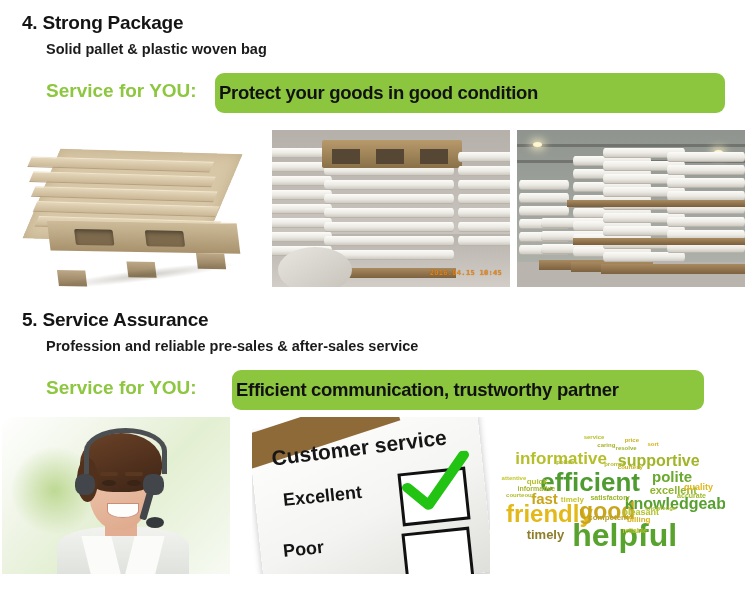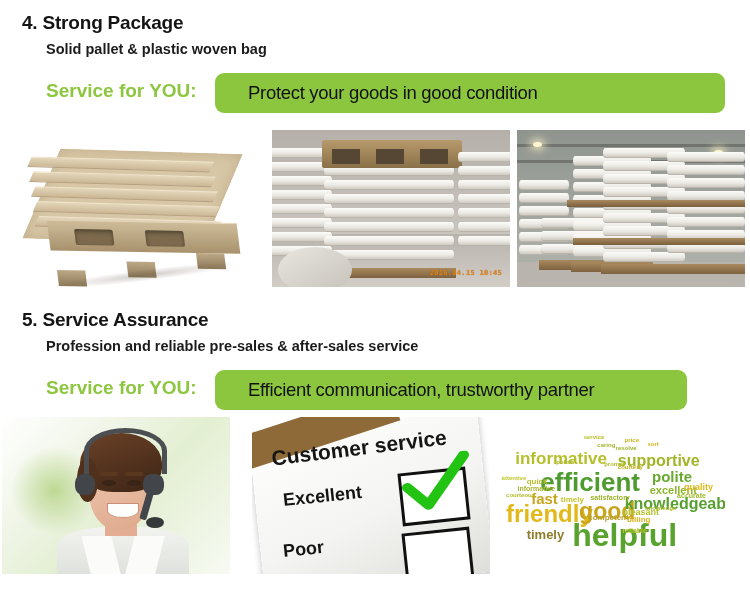--- a/index.html
+++ b/index.html
@@ -56,25 +56,25 @@
   .strip-pill {
     position: absolute;
     top: 0;
     height: 40px;
     border-radius: 9px;
     background: #8cc63e;
     display: flex;
     align-items: center;
   }
   #strip-pill-4 { left: 169px; width: 510px; }
-  #strip-pill-5 { left: 169px; width: 472px; text-align: center; }
+  #strip-pill-5 { left: 186px; width: 472px; text-align: center; }
   .strip-pill-text {
-    padding-left: 33px;
+    padding-left: 4px;
     font-size: 18.5px;
-    font-weight: normal;
+    font-weight: bold;
     color: #111111;
     letter-spacing: -0.3px;
     white-space: nowrap;
   }
 
   
   .img-row { position: absolute; left: 0; width: 750px; height: 157px; }
   #img-row-4 { top: 130px; margin-left: 20px; }
   #img-row-5 { top: 120px; }
   .photo {

